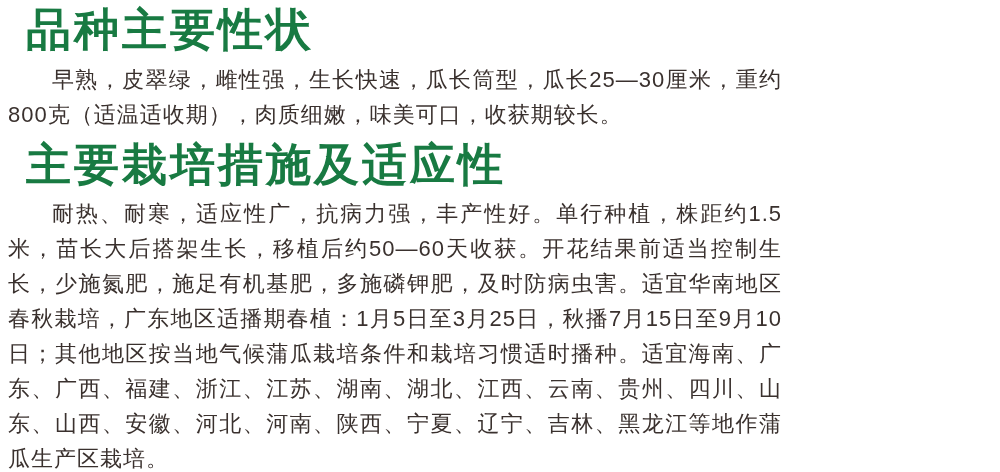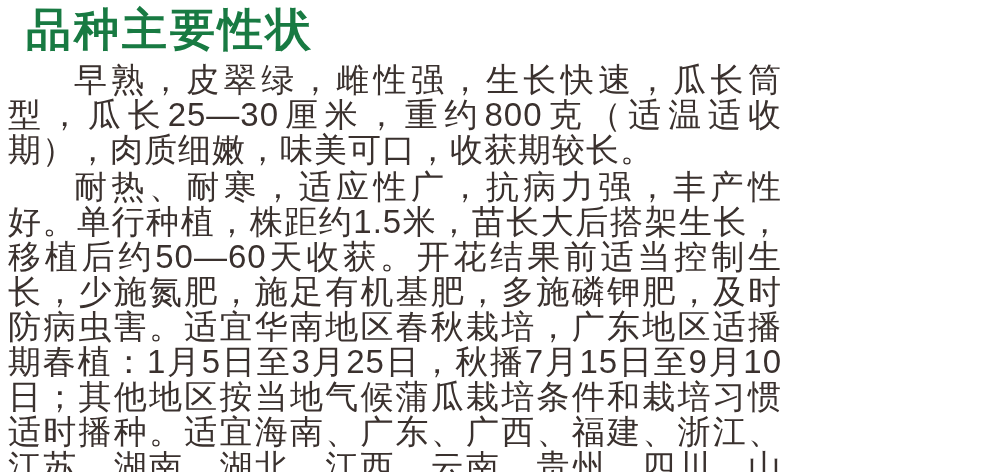--- a/index.html
+++ b/index.html
@@ -32,36 +32,37 @@
     font-size: 45px;
     line-height: 1.1;
     letter-spacing: 3px;
   }
   .section-heading.second {
     margin-top: 9px;
   }
   .section-body {
     margin: 0;
     color: var(--text-color);
-    font-size: 33px;
+    font-size: 22px;
     line-height: 35px;
     text-align: justify;
     text-justify: inter-ideograph;
     text-indent: 2em;
     letter-spacing: 1px;
   }
   .section-body.first {
     margin-bottom: 2px;
   }
 </style>
 </head>
 <body>
 
 <div class="doc">
 
   <h1 class="section-heading">品种主要性状</h1>
 
   <p class="section-body first">早熟，皮翠绿，雌性强，生长快速，瓜长筒型，瓜长25—30厘米，重约800克（适温适收期），肉质细嫩，味美可口，收获期较长。</p>
 
+  <h1 class="section-heading second">主要栽培措施及适应性</h1>
 
   <p class="section-body">耐热、耐寒，适应性广，抗病力强，丰产性好。单行种植，株距约1.5米，苗长大后搭架生长，移植后约50—60天收获。开花结果前适当控制生长，少施氮肥，施足有机基肥，多施磷钾肥，及时防病虫害。适宜华南地区春秋栽培，广东地区适播期春植：1月5日至3月25日，秋播7月15日至9月10日；其他地区按当地气候蒲瓜栽培条件和栽培习惯适时播种。适宜海南、广东、广西、福建、浙江、江苏、湖南、湖北、江西、云南、贵州、四川、山东、山西、安徽、河北、河南、陕西、宁夏、辽宁、吉林、黑龙江等地作蒲瓜生产区栽培。</p>
 
 </div>
 
 </body></html>

